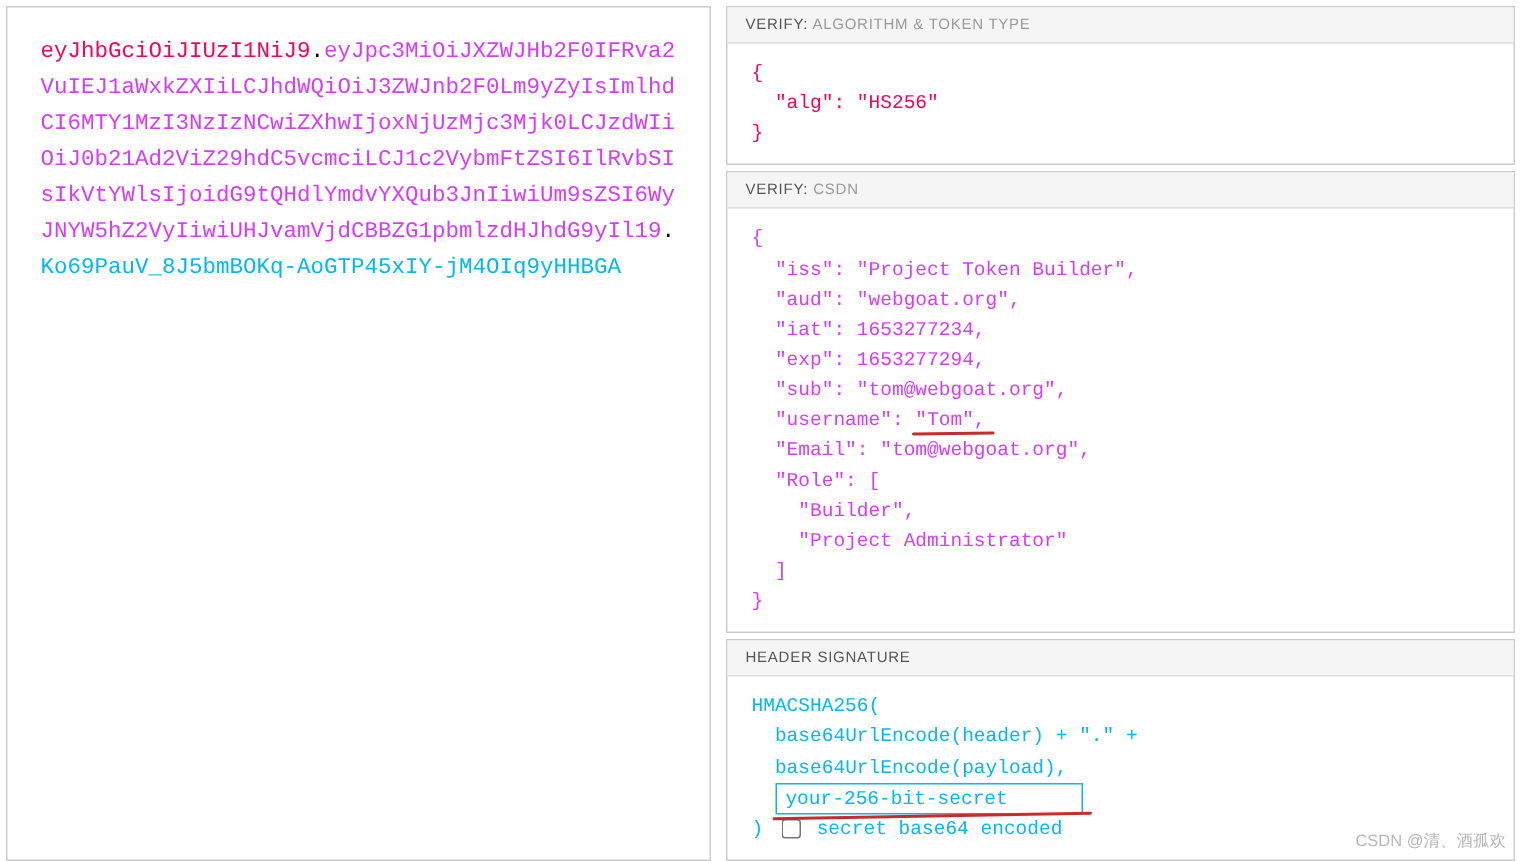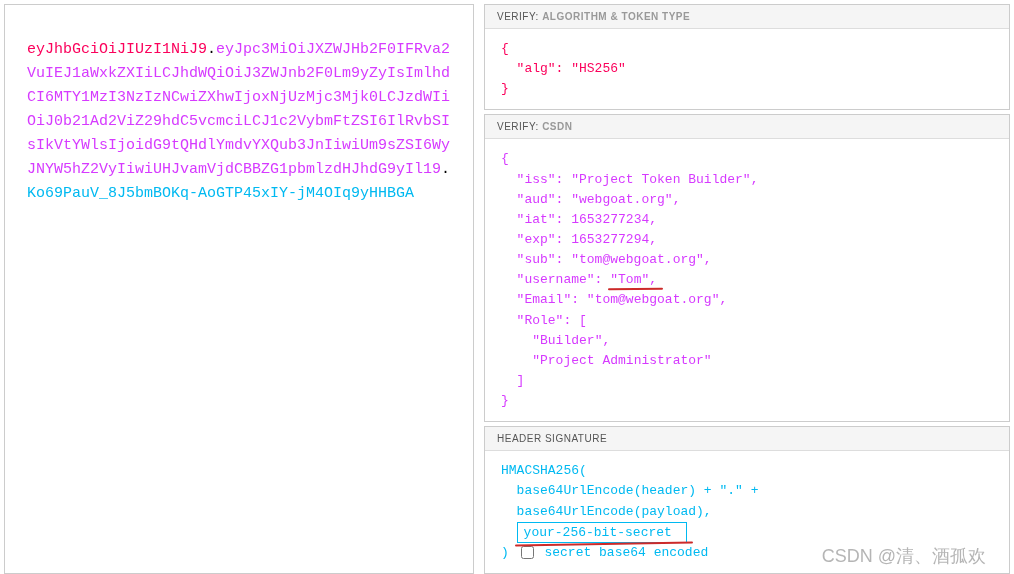--- a/index.html
+++ b/index.html
@@ -12,21 +12,21 @@
     color: #333;
     width: 1014px;
   }
   .container {
     display: flex;
     gap: 10px;
   }
   .left-panel {
     flex: 0 0 470px;
     border: 1px solid #ccc;
-    padding: 33px 22px;
+    padding: 18px 22px;
     min-height: 558px;
     overflow-wrap: break-word;
     word-break: break-all;
     line-height: 1.6;
     font-size: 15px;
   }
   .right-panel {
     flex: 1;
     display: flex;
     flex-direction: column;
@@ -39,41 +39,41 @@
     background: #f5f5f5;
     padding: 6px 12px;
     font-family: -apple-system, Helvetica, Arial, sans-serif;
     font-size: 10px;
     letter-spacing: 0.5px;
     color: #555;
     border-bottom: 1px solid #ddd;
   }
   .section-header .sub {
     color: #999;
-    font-weight: bold;
+    font-weight: normal;
   }
   .section-body {
     padding: 10px 16px;
     line-height: 1.55;
     font-size: 13px;
   } 
   .tok-header { color: #fb015b; }
   .tok-payload { color: #d63aff; }
   .tok-sig { color: #00b9f1; }
   .dot { color: #000; }
   .json-red { color: #fb015b; }
   .json-purple { color: #d63aff; }
   .sig-body { color: #00b9f1; }
   .secret-input {
     border: 1px solid #00b9f1;
     color: #00b9f1;
     font-family: inherit;
     font-size: 13px;
     padding: 2px 6px;
-    width: 170px;
+    width: 205px;
     background: #fff;
   }
   .chk-label {
     color: #00b9f1;
     font-weight: normal;
     font-size: 13px;
   }
   .chkbox {
     vertical-align: middle;
   }
@@ -98,24 +98,24 @@
     right: -6px;
     bottom: -5px;
     height: 2px;
     background: #cc2a2a;
     border-radius: 2px;
     transform: rotate(-1deg);
   }
   .underline-red2 { position: relative;}
   .watermark {
     position: fixed;
-    right: 28px;
+    right: 10px;
     bottom: 6px;
     font-family: Arial, sans-serif;
-    font-size: 18px;
+    font-size: 11px;
     color: rgba(120,120,120,0.55);
     pointer-events: none;
   }
 </style>
 </head>
 <body>
 
 <div class="container">
 
   <div class="left-panel">

